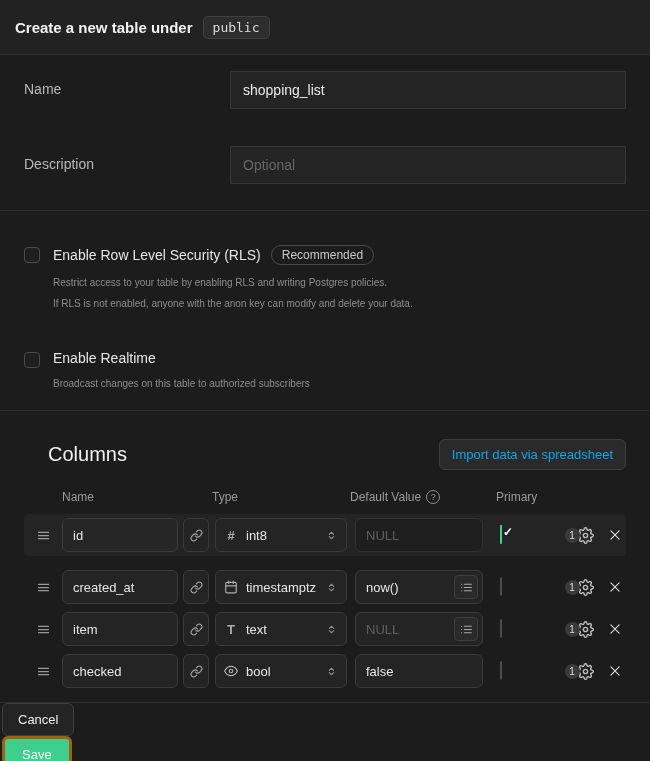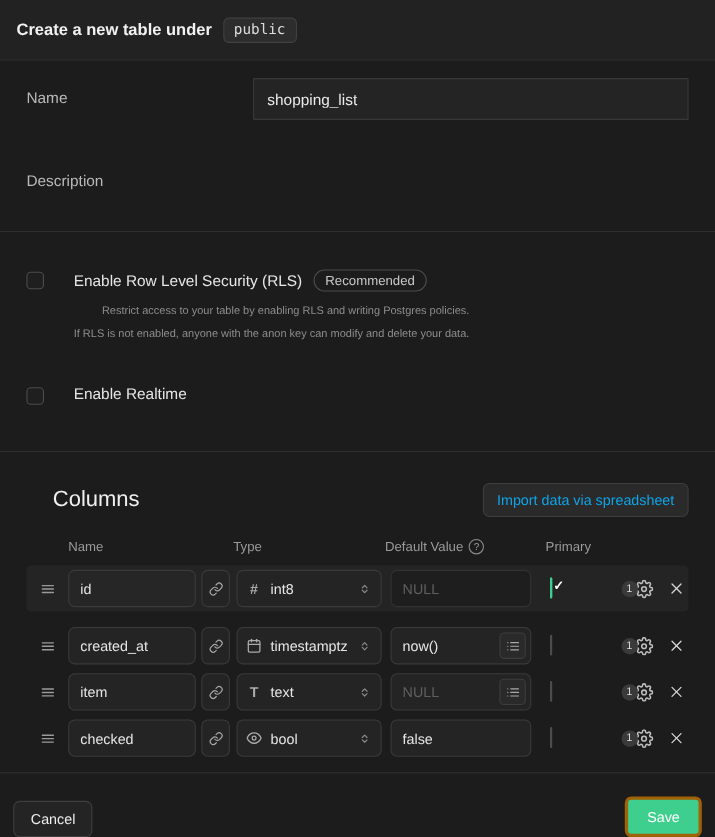--- a/index.html
+++ b/index.html
@@ -35,21 +35,21 @@
   .text-input {
     flex:1; height:38px;
     background:#242424; border:1px solid #383838; border-radius:1px;
     padding:0 12px; color:#eaeaea; font-size:14px;
     font-family:inherit; outline:none;
   }
   .text-input::placeholder { color:#666666; }
 
   
   .section-toggles { padding:34px 24px; border-top:1px solid #2e2e2e; height:200px; flex-shrink:0; }
-  .toggle-block { display:flex; gap:27px;text-align:right; }
+  .toggle-block { display:flex; gap:13px; }
   .toggle-block + .toggle-block { margin-top:36px; }
   .checkbox {
     width:16px; height:16px; flex-shrink:0; margin-top:2px;
     background:#1f1f1f; border:1px solid #4c4c4c; border-radius:4px;
     cursor:pointer; position:relative;
   }
   .checkbox.checked { background:#3ecf8e; border-color:#3ecf8e; }
   .checkbox.checked::after {
     content:"✓"; position:absolute; left:2px; top:-1px;
     color:#ffffff; font-size:12px; font-weight:700;
@@ -138,23 +138,24 @@
   .gear { color:#bdbdbd; display:flex; }
   .remove-btn {
     background:none; border:none; color:#d8d8d8; cursor:pointer;
     display:flex; align-items:center; justify-content:center; width:22px; height:22px;
   }
 
   
   .modal-footer {
     flex-shrink:0; height:59px;
     border-top:1px solid #2e2e2e;
-    display:flex; justify-content:space-between; align-items:flex-end;
-    padding:0 12px;
+    display:flex; justify-content:space-between; align-items:flex-start;
+    padding:0 2px;
     background:#1c1c1c;
+    flex-direction:column;
   }
   .btn-cancel {
     background:#242424; border:1px solid #3e3e3e; border-radius:6px;
     padding:8px 15px; color:#ededed; font-size:13px;
     font-family:inherit; cursor:pointer;
   }
   .btn-save {
     background:#3ecf8e; border:3px solid #a16207; border-radius:6px;
     padding:8px 17px; color:#ffffff; font-size:13px; font-weight:500;
     font-family:inherit; cursor:pointer;
@@ -170,20 +171,21 @@
     <span class="schema-badge">public</span>
   </div>
 
   <div class="section-basic">
     <div class="form-row">
       <label class="form-label">Name</label>
       <input class="text-input" type="text" value="shopping_list" style="">
     </div>
     <div class="form-row">
       <label class="form-label">Description</label>
+      <input class="text-input" type="text" placeholder="Optional" style="">
     </div>
   </div>
 
   <div class="section-toggles">
     <div class="toggle-block">
       <span class="checkbox"></span>
       <div class="toggle-body">
         <div class="toggle-title-row">
           <span class="toggle-label">Enable Row Level Security (RLS)</span>
           <span class="pill">Recommended</span>
@@ -193,20 +195,21 @@
           <span>If RLS is not enabled, anyone with the anon key can modify and delete your data.</span>
         </div>
       </div>
     </div>
     <div class="toggle-block">
       <span class="checkbox"></span>
       <div class="toggle-body">
         <div class="toggle-title-row">
           <span class="toggle-label">Enable Realtime</span>
         </div>
+        <div class="toggle-desc">Broadcast changes on this table to authorized subscribers</div>
       </div>
     </div>
   </div>
 
   <div class="section-columns">
     <div class="columns-header">
       <span class="columns-title">Columns</span>
       <button class="btn-secondary">Import data via spreadsheet</button>
     </div>
 

